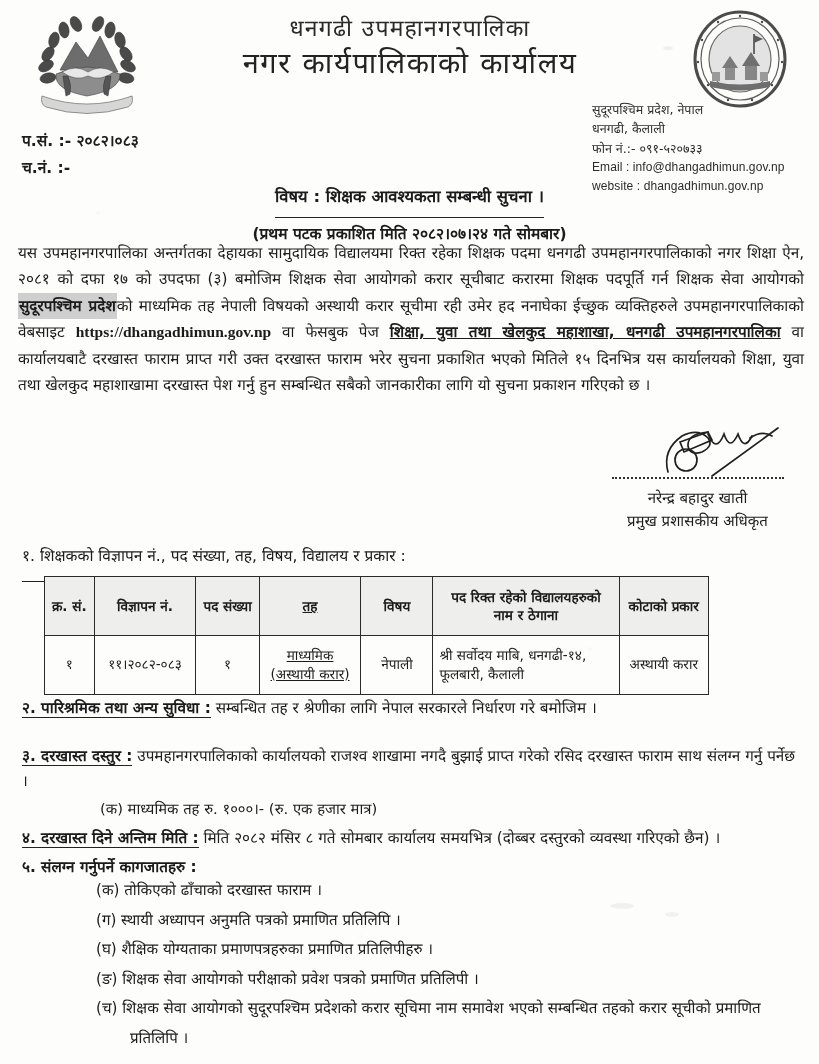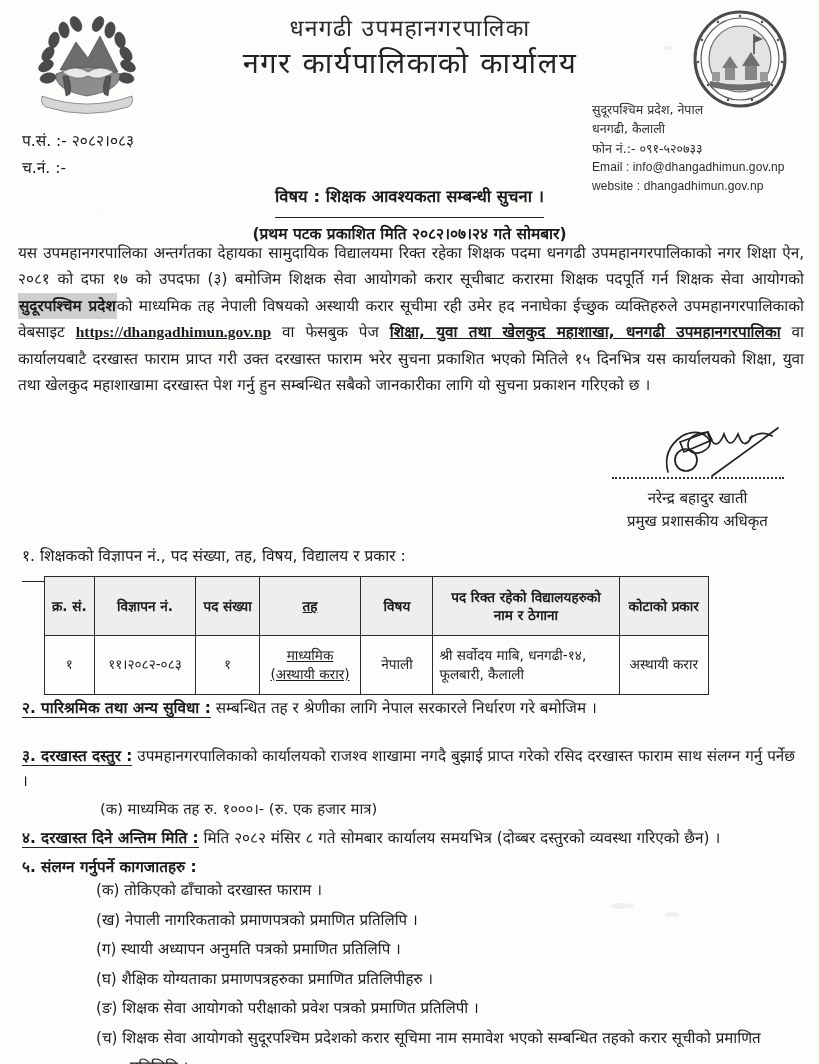--- a/index.html
+++ b/index.html
@@ -82,21 +82,21 @@
     font-size: 12px;
     letter-spacing: 0.1px;
   }
 
   .refs {
     position: absolute;
     left: 22px;
     top: 128px;
     font-size: 15.5px;
     line-height: 1.75;
-    font-weight: normal;
+    font-weight: bold;
     color: #1d1d1d;
   }
 
   
   .subject-wrap {
     position: absolute;
     left: 0;
     top: 186px;
     width: 819px;
     text-align: center;
@@ -133,21 +133,20 @@
     padding: 4px 1px;
     font-weight: bold;
   }
   .bu {
     font-weight: bold;
     text-decoration: underline;
   }
   .url {
     font-family: "Liberation Serif", serif;
     font-weight: bold;
-    text-decoration: underline;
     font-size: 15.5px;
   }
 
   
   .sig-block {
     position: absolute;
     left: 590px;
     top: 432px;
     width: 215px;
     text-align: center;
@@ -437,23 +436,20 @@
 
   <div class="sec" id="sec5">
     <span class="sec-label-plain">५. संलग्न गर्नुपर्ने कागजातहरु :</span>
   </div>
 
   <div class="docs-list">
     <div class="item">
         <span class="hang">(क) तोकिएको ढाँचाको दरखास्त फाराम ।</span>
       </div>
     <div class="item">
-        <span class="hang">(ख) नेपाली नागरिकताको प्रमाणपत्रको प्रमाणित प्रतिलिपि ।</span>
-      </div>
-    <div class="item">
         <span class="hang">(ग) स्थायी अध्यापन अनुमति पत्रको प्रमाणित प्रतिलिपि ।</span>
       </div>
     <div class="item">
         <span class="hang">(घ) शैक्षिक योग्यताका प्रमाणपत्रहरुका प्रमाणित प्रतिलिपीहरु ।</span>
       </div>
     <div class="item">
         <span class="hang">(ङ) शिक्षक सेवा आयोगको परीक्षाको प्रवेश पत्रको प्रमाणित प्रतिलिपी ।</span>
       </div>
     <div class="item">
         <span class="hang">(च) शिक्षक सेवा आयोगको सुदूरपश्चिम प्रदेशको करार सूचिमा नाम समावेश भएको सम्बन्धित तहको करार सूचीको प्रमाणित प्रतिलिपि ।</span>

